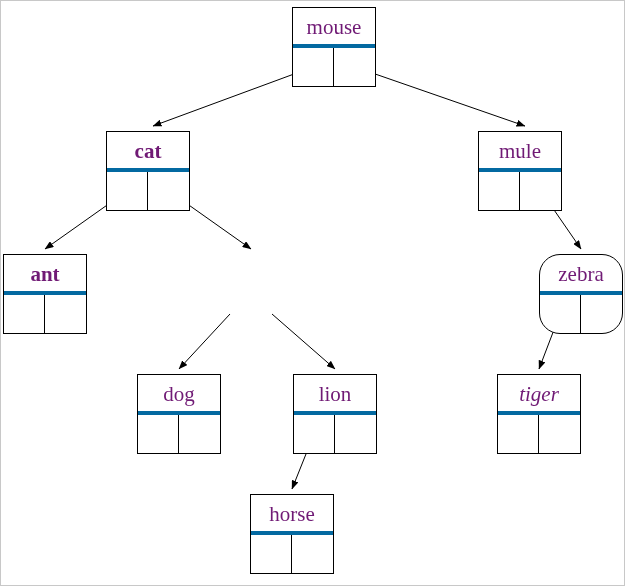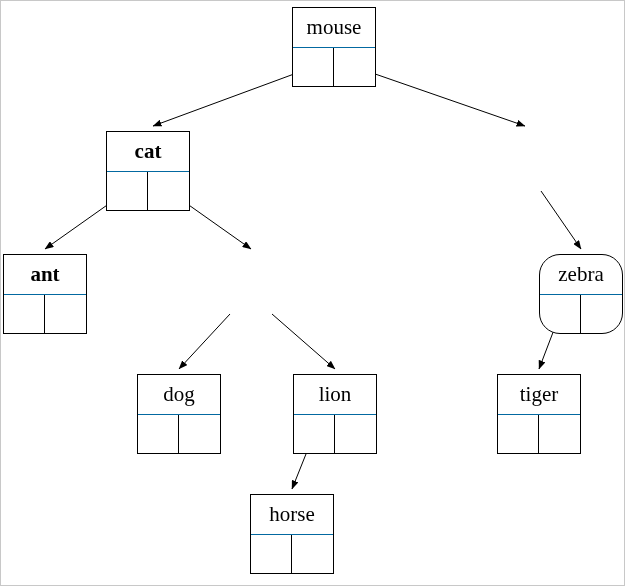--- a/index.html
+++ b/index.html
@@ -40,22 +40,22 @@
     box-sizing: border-box;
     border: 1px solid #000000;
     background: #ffffff;
   }
   .node-label {
     box-sizing: border-box;
     height: 40px;
     line-height: 38px;
     text-align: center;
     font-size: 21px;
-    color: #000000;
-    border-bottom: 1px solid #0369a1;
+    color: #701a75;
+    border-bottom: 4px solid #0369a1;
     white-space: nowrap;
     overflow: hidden;
   }
   .node-pointers {
     box-sizing: border-box;
     display: flex;
     height: 38px;
   }
   .ptr-cell {
     box-sizing: border-box;
@@ -97,20 +97,27 @@
           <div class="ptr-cell right"></div>
         </div>
       </div>
       <div class="tree-node" style="left: 105px; top: 130px; width: 84px; height: 80px; font-weight: bold;">
         <div class="node-label">cat</div>
         <div class="node-pointers">
           <div class="ptr-cell left"></div>
           <div class="ptr-cell right"></div>
         </div>
       </div>
+      <div class="tree-node" style="left: 477px; top: 130px; width: 84px; height: 80px;">
+        <div class="node-label">mule</div>
+        <div class="node-pointers">
+          <div class="ptr-cell left"></div>
+          <div class="ptr-cell right"></div>
+        </div>
+      </div>
       <div class="tree-node" style="left: 2px; top: 253px; width: 84px; height: 80px; font-weight: bold;">
         <div class="node-label">ant</div>
         <div class="node-pointers">
           <div class="ptr-cell left"></div>
           <div class="ptr-cell right"></div>
         </div>
       </div>
       <div class="tree-node" style="left: 538px; top: 253px; width: 84px; height: 80px; border-radius: 21px;">
         <div class="node-label">zebra</div>
         <div class="node-pointers">
@@ -125,21 +132,21 @@
           <div class="ptr-cell right"></div>
         </div>
       </div>
       <div class="tree-node" style="left: 136px; top: 373px; width: 84px; height: 80px;">
         <div class="node-label">dog</div>
         <div class="node-pointers">
           <div class="ptr-cell left"></div>
           <div class="ptr-cell right"></div>
         </div>
       </div>
-      <div class="tree-node" style="left: 496px; top: 373px; width: 84px; height: 80px;">
+      <div class="tree-node" style="left: 496px; top: 373px; width: 84px; height: 80px; font-style: italic;">
         <div class="node-label">tiger</div>
         <div class="node-pointers">
           <div class="ptr-cell left"></div>
           <div class="ptr-cell right"></div>
         </div>
       </div>
       <div class="tree-node" style="left: 249px; top: 493px; width: 84px; height: 80px;">
         <div class="node-label">horse</div>
         <div class="node-pointers">
           <div class="ptr-cell left"></div>

